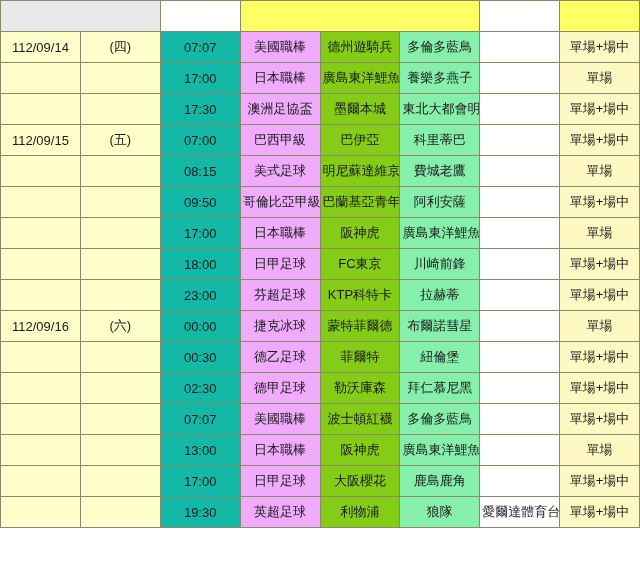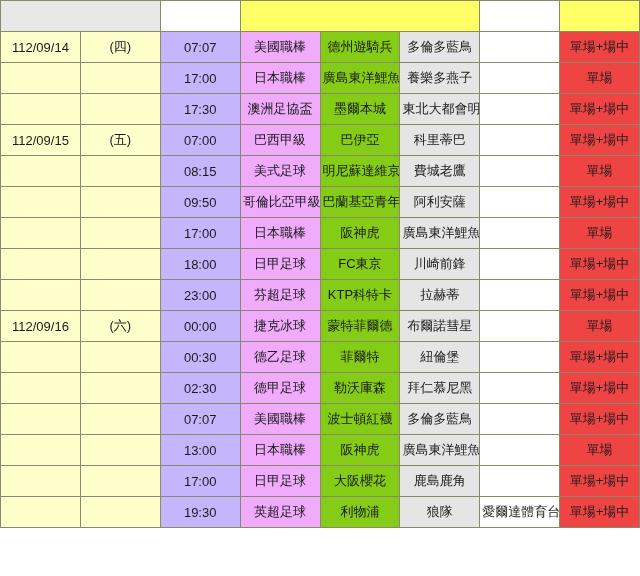--- a/index.html
+++ b/index.html
@@ -19,26 +19,26 @@
     height:30px;
     padding:0 2px;
     text-align:center;
     vertical-align:middle;
     overflow:hidden;
     white-space:nowrap;
   }
   .topbar td{height:8px;padding:0;border:0;}
   .c-date{width:110px;background:#ffffcc;text-align:left;padding-left:6px;font-size:13px;margin-top:14px;}
   .c-day{width:56px;background:#ffffcc;}
-  .c-time{width:62px;background:#c4b5fd;}
+  .c-time{width:62px;background:#14b8a6;}
   .c-league{width:112px;background:#f0abfc;}
   .c-team1{width:110px;background:#84cc16;}
-  .c-team2{width:110px;background:#e5e5e5;}
+  .c-team2{width:110px;background:#86efac;}
   .c-tv{width:90px;background:#ffffff;font-size:12px;}
-  .c-type{width:86px;background:#ef4444;font-size:12px;}
+  .c-type{width:86px;background:#fef9c3;font-size:12px;}
   .white{background:#ffffff;}
   .yellowstrip{background:#ffff66;}
   .graystrip{background:#e8e8e8;}
 </style>
 </head>
 <body>
 
 <table id="sheet">
   <tbody>
     <tr class="topbar">

